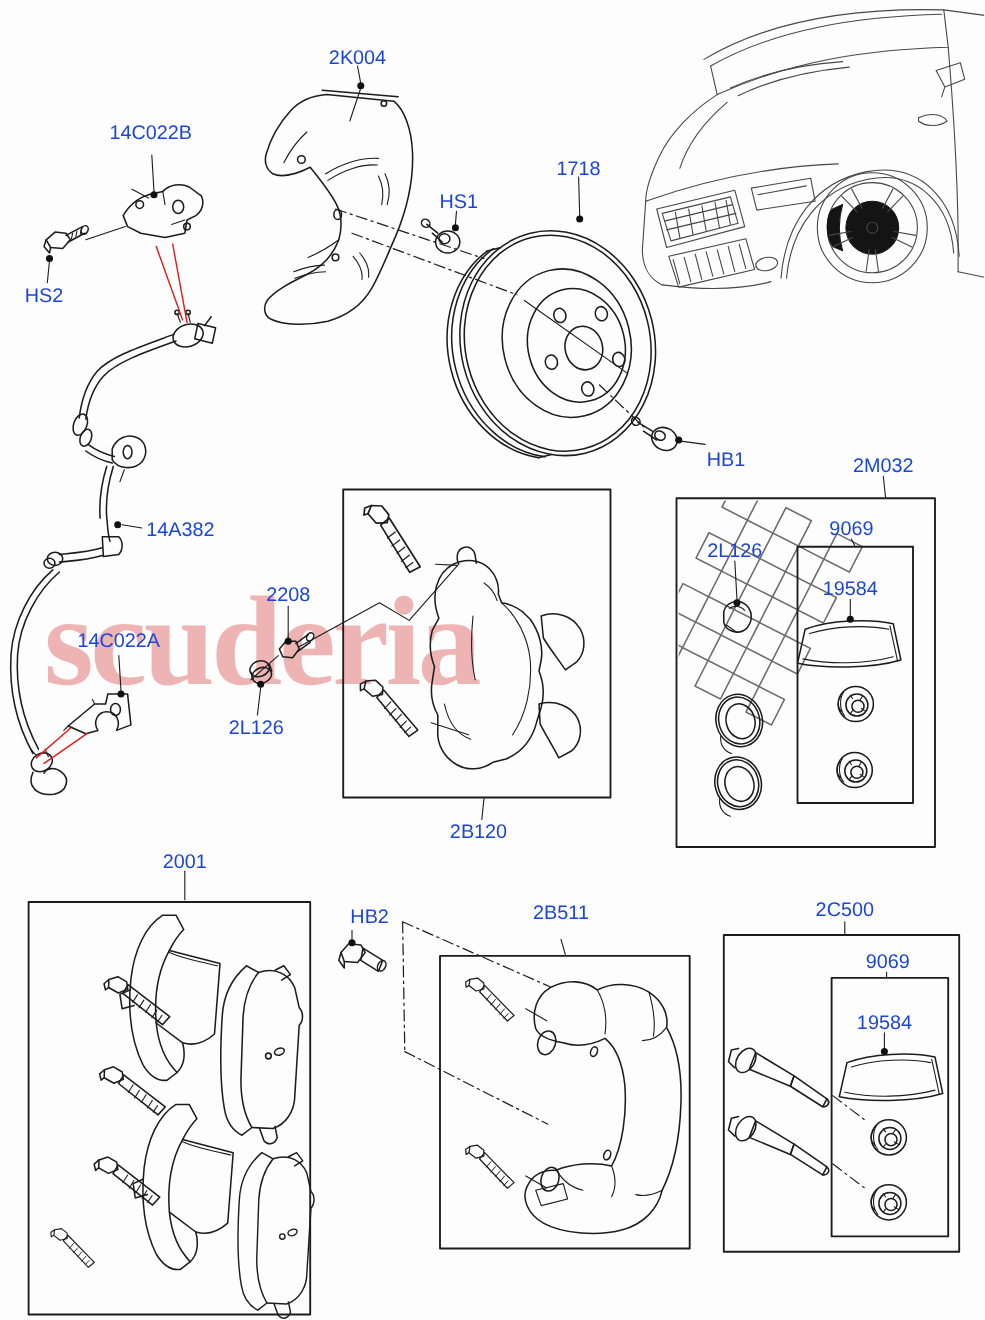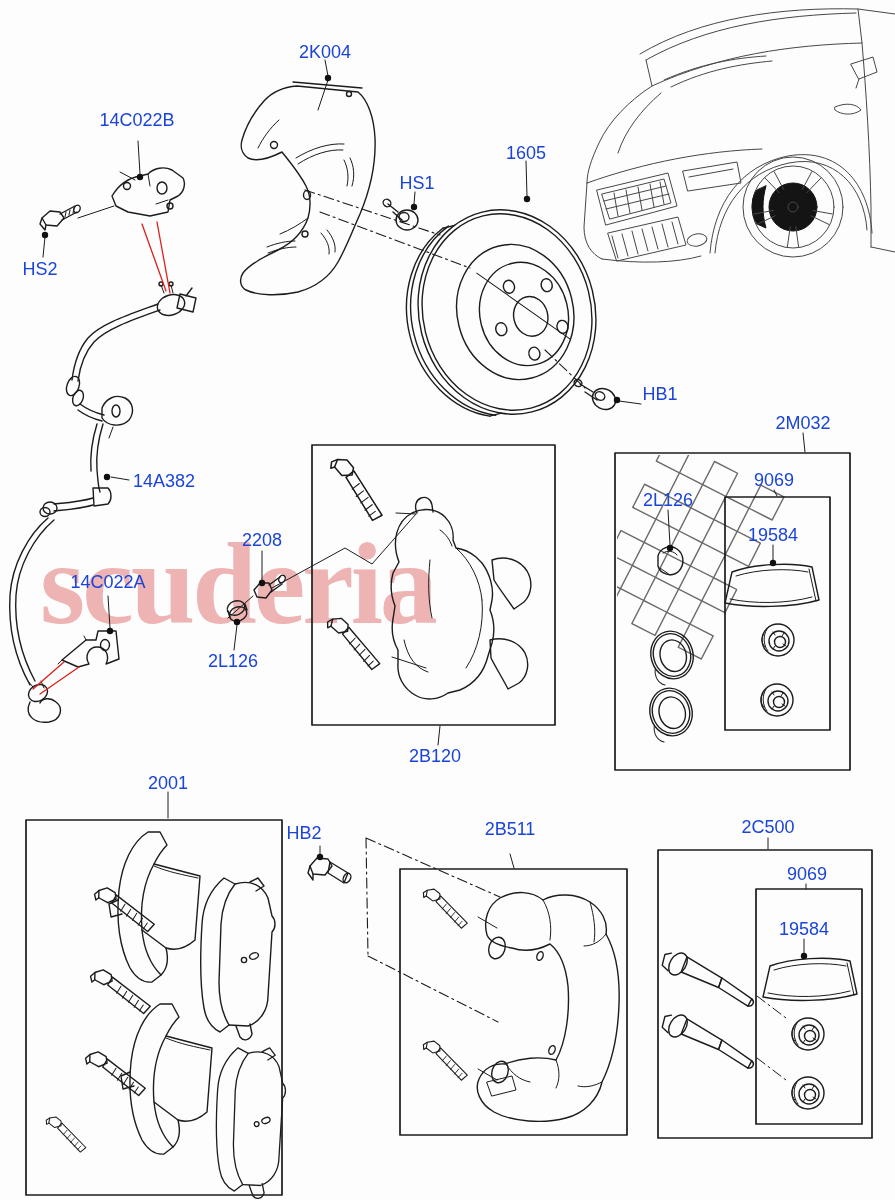--- a/index.html
+++ b/index.html
@@ -376,31 +376,31 @@
     <g>
       <path class="red" d="M142,224 L166,291 M157,222 L170,293"></path>
       <path class="red" d="M64,662 L33,689 M79,667 L40,694"></path>
     </g>
   </svg>
 
   <div class="callout" style="left:325px;top:42px">2K004</div>
   <div class="callout" style="left:137px;top:110px">14C022B</div>
   <div class="callout" style="left:40px;top:259px">HS2</div>
   <div class="callout" style="left:417px;top:173px">HS1</div>
-  <div class="callout" style="left:526px;top:143px">1605</div>
-  <div class="callout" style="left:660px;top:384px">HB1</div>
+  <div class="callout" style="left:526px;top:143px">1718</div>
+  <div class="callout" style="left:660px;top:408px">HB1</div>
   <div class="callout" style="left:164px;top:471px">14A382</div>
   <div class="callout" style="left:108px;top:572px">14C022A</div>
   <div class="callout" style="left:262px;top:530px">2208</div>
   <div class="callout" style="left:233px;top:651px">2L126</div>
   <div class="callout" style="left:435px;top:746px">2B120</div>
   <div class="callout" style="left:803px;top:413px">2M032</div>
   <div class="callout" style="left:668px;top:490px">2L126</div>
   <div class="callout" style="left:774px;top:470px">9069</div>
   <div class="callout" style="left:773px;top:525px">19584</div>
   <div class="callout" style="left:168px;top:773px">2001</div>
-  <div class="callout" style="left:304px;top:823px">HB2</div>
+  <div class="callout" style="left:336px;top:823px">HB2</div>
   <div class="callout" style="left:510px;top:819px">2B511</div>
   <div class="callout" style="left:768px;top:817px">2C500</div>
   <div class="callout" style="left:807px;top:864px">9069</div>
   <div class="callout" style="left:804px;top:919px">19584</div>
 
 </div>
 
 </body></html>

